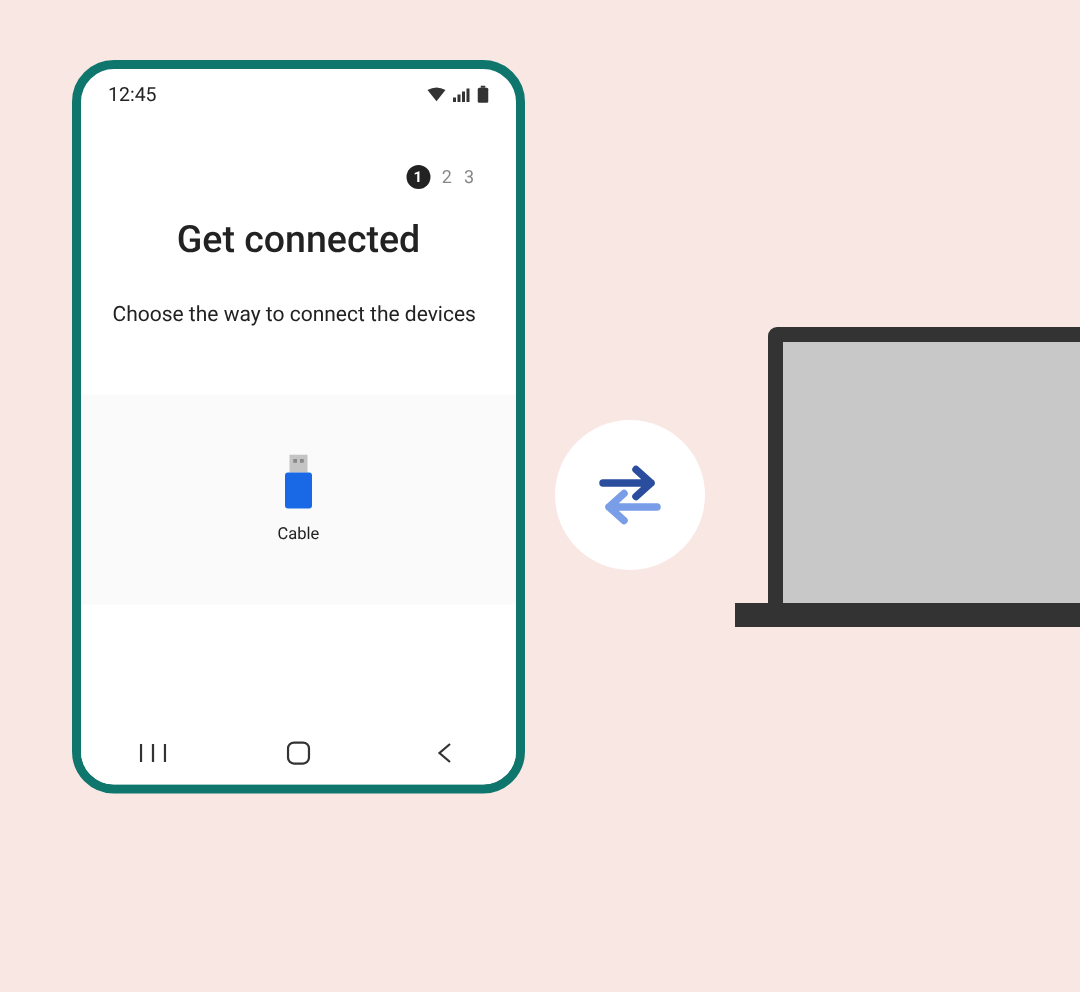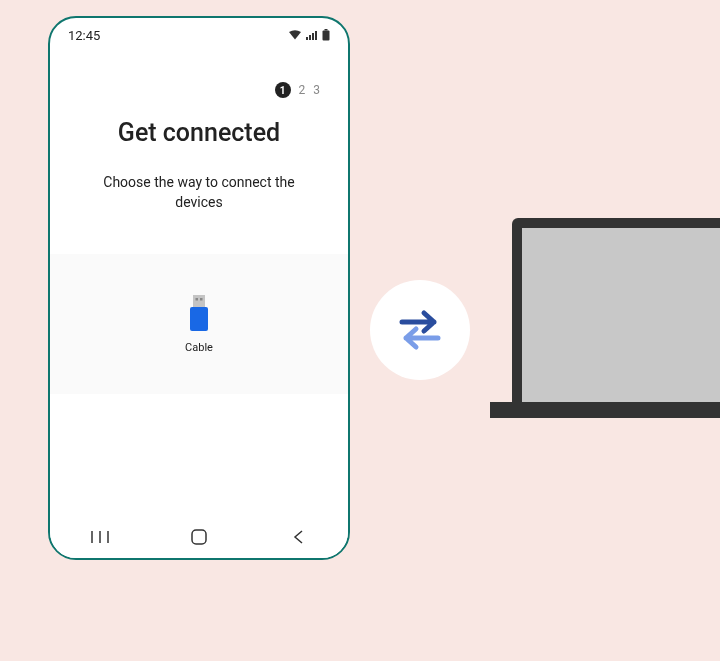--- a/index.html
+++ b/index.html
@@ -11,26 +11,26 @@
       width: 720px;
       height: 661px;
       background: #f9e7e3;
       font-family: -apple-system, BlinkMacSystemFont, 'Segoe UI', Roboto, sans-serif;
       position: relative;
       overflow: hidden;
     }
     .phone {
       position: absolute;
       left: 48px;
-      top: 16px;
+      top: 40px;
       width: 302px;
-      height: 544px;
+      height: 489px;
       background: #fff;
       border-radius: 28px;
-      border: 2px solid #0f766e;
+      border: 6px solid #0f766e;
       overflow: hidden;
     }
     .status-bar {
       height: 34px;
       display: flex;
       justify-content: space-between;
       align-items: center;
       padding: 0 18px;
       font-size: 13px;
       color: #222;
@@ -65,26 +65,26 @@
       font-weight: bold;
     }
     .page-title {
       text-align: center;
       font-size: 25px;
       font-weight: 500;
       color: #222;
       margin-top: 20px;
     }
     .page-subtitle {
-      text-align: center;
+      text-align: left;
       font-size: 14px;
       color: #222;
       margin-top: 26px;
       line-height: 1.4;
-      padding: 0 40px;
+      padding: 0 21px;
     }
     .options {
       margin-top: 42px;
       background: #fafafa;
     }
     .option {
       height: 140px;
       display: flex;
       flex-direction: column;
       align-items: center;

